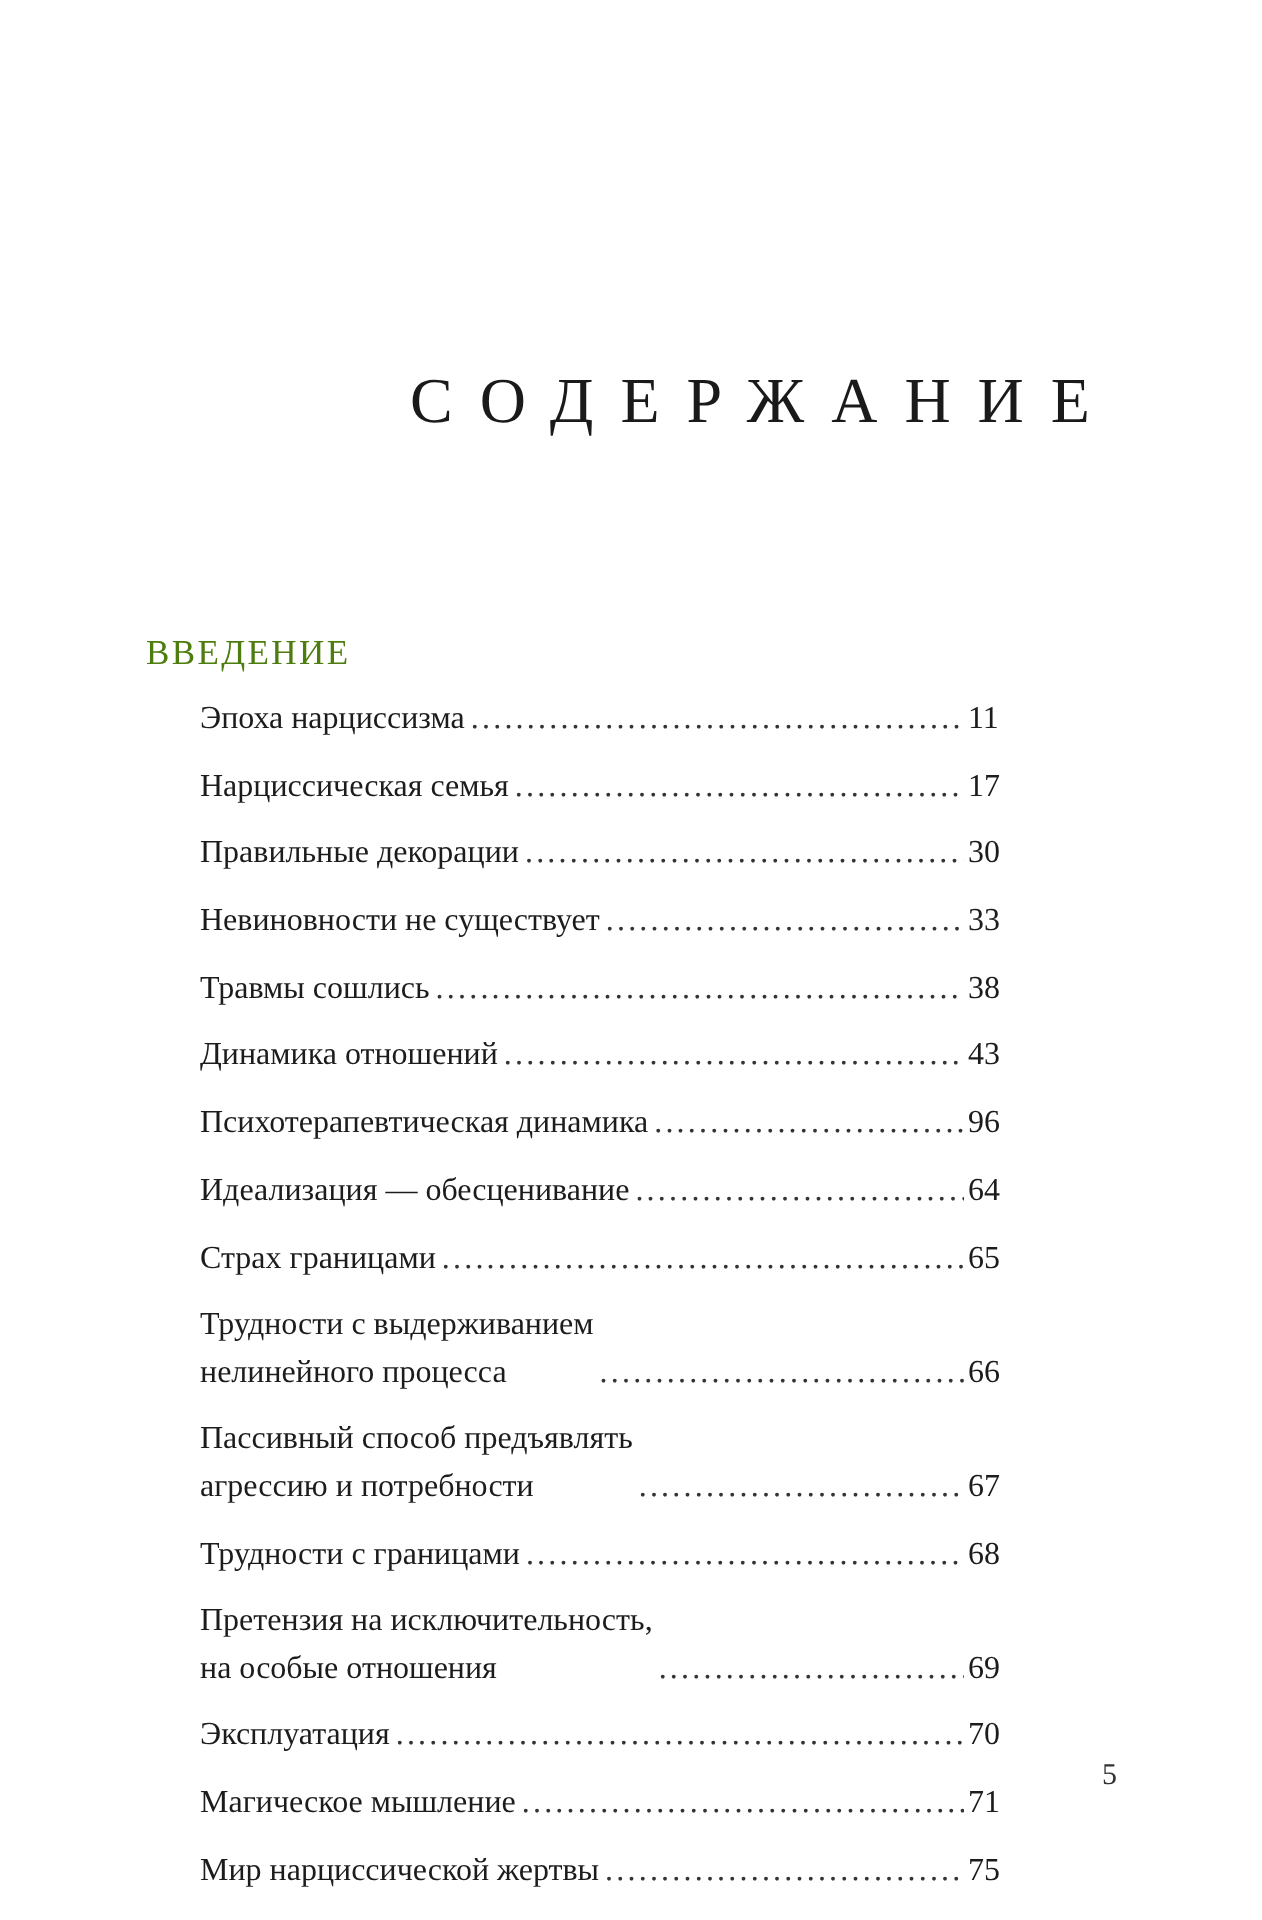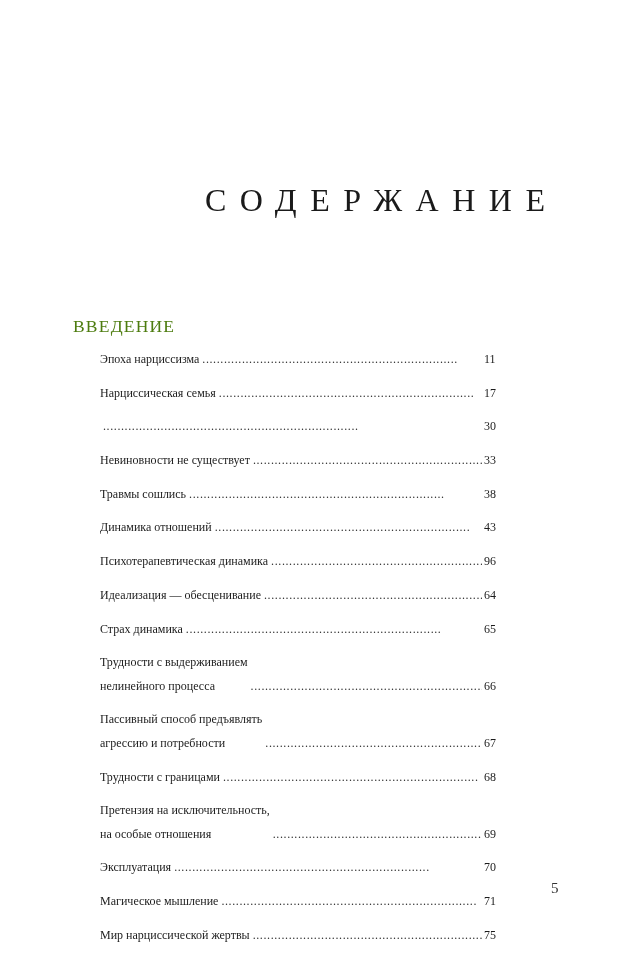--- a/index.html
+++ b/index.html
@@ -33,21 +33,21 @@
       font-size: 17.5px;
       letter-spacing: 1.2px;
       font-variant: small-caps;
       color: #4d7c0f;
     }
     .toc {
       position: absolute;
       top: 348px;
       left: 100px;
       width: 406px;
-      font-size: 12px;
+      font-size: 16px;
     }
     .toc-entry {
       position: relative;
       display: flex;
       align-items: flex-end;
       line-height: 20px;
       margin-bottom: 10.2px;
     }
     .toc-entry.sub {
     }
@@ -117,20 +117,23 @@
       <div class="title-wrap">
         <div class="title-block">
           <span class="title-line">Нарциссическая семья</span>
         </div>
         <span class="leader"></span>
       </div>
       <span class="page-num">17</span>
     </div>
     <div class="toc-entry">
       <div class="title-wrap">
+        <div class="title-block">
+          <span class="title-line">Правильные декорации</span>
+        </div>
         <span class="leader"></span>
       </div>
       <span class="page-num">30</span>
     </div>
     <div class="toc-entry">
       <div class="title-wrap">
         <div class="title-block">
           <span class="title-line">Невиновности не существует</span>
         </div>
         <span class="leader"></span>
@@ -169,21 +172,21 @@
         <div class="title-block">
           <span class="title-line">Идеализация — обесценивание</span>
         </div>
         <span class="leader"></span>
       </div>
       <span class="page-num">64</span>
     </div>
     <div class="toc-entry sub">
       <div class="title-wrap">
         <div class="title-block">
-          <span class="title-line">Страх динамика</span>
+          <span class="title-line">Страх границами</span>
         </div>
         <span class="leader"></span>
       </div>
       <span class="page-num">65</span>
     </div>
     <div class="toc-entry sub">
       <div class="title-wrap">
         <div class="title-block">
           <span class="title-line">Трудности с выдерживанием</span>
           <span class="title-line">нелинейного процесса</span>

